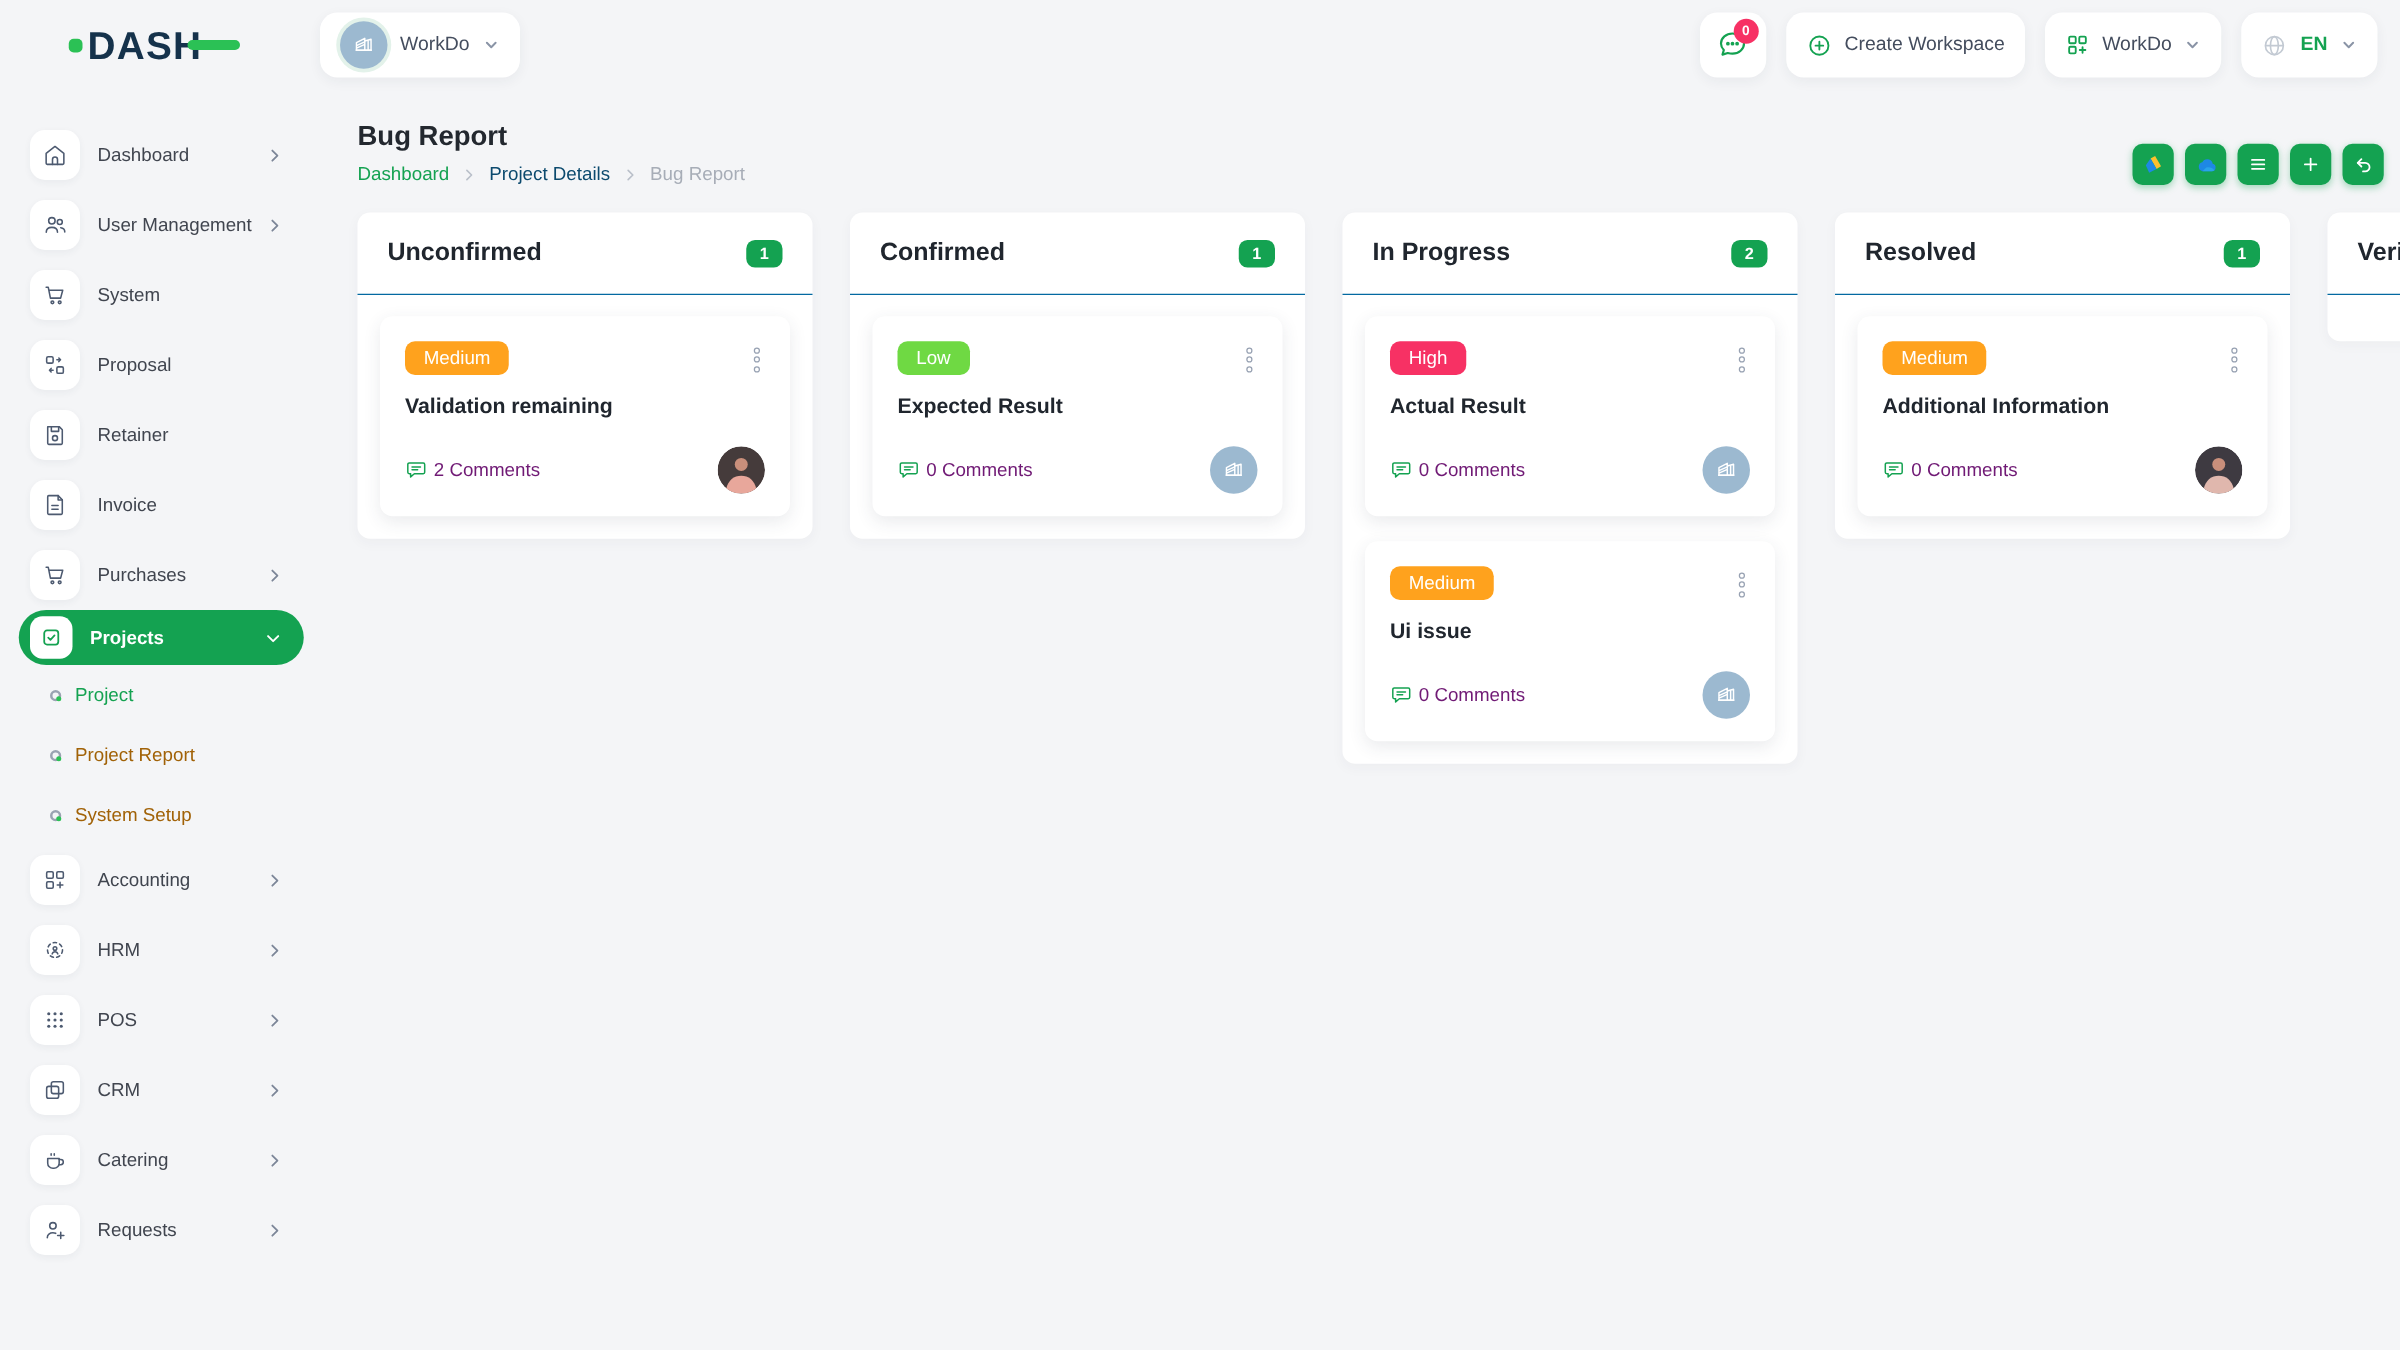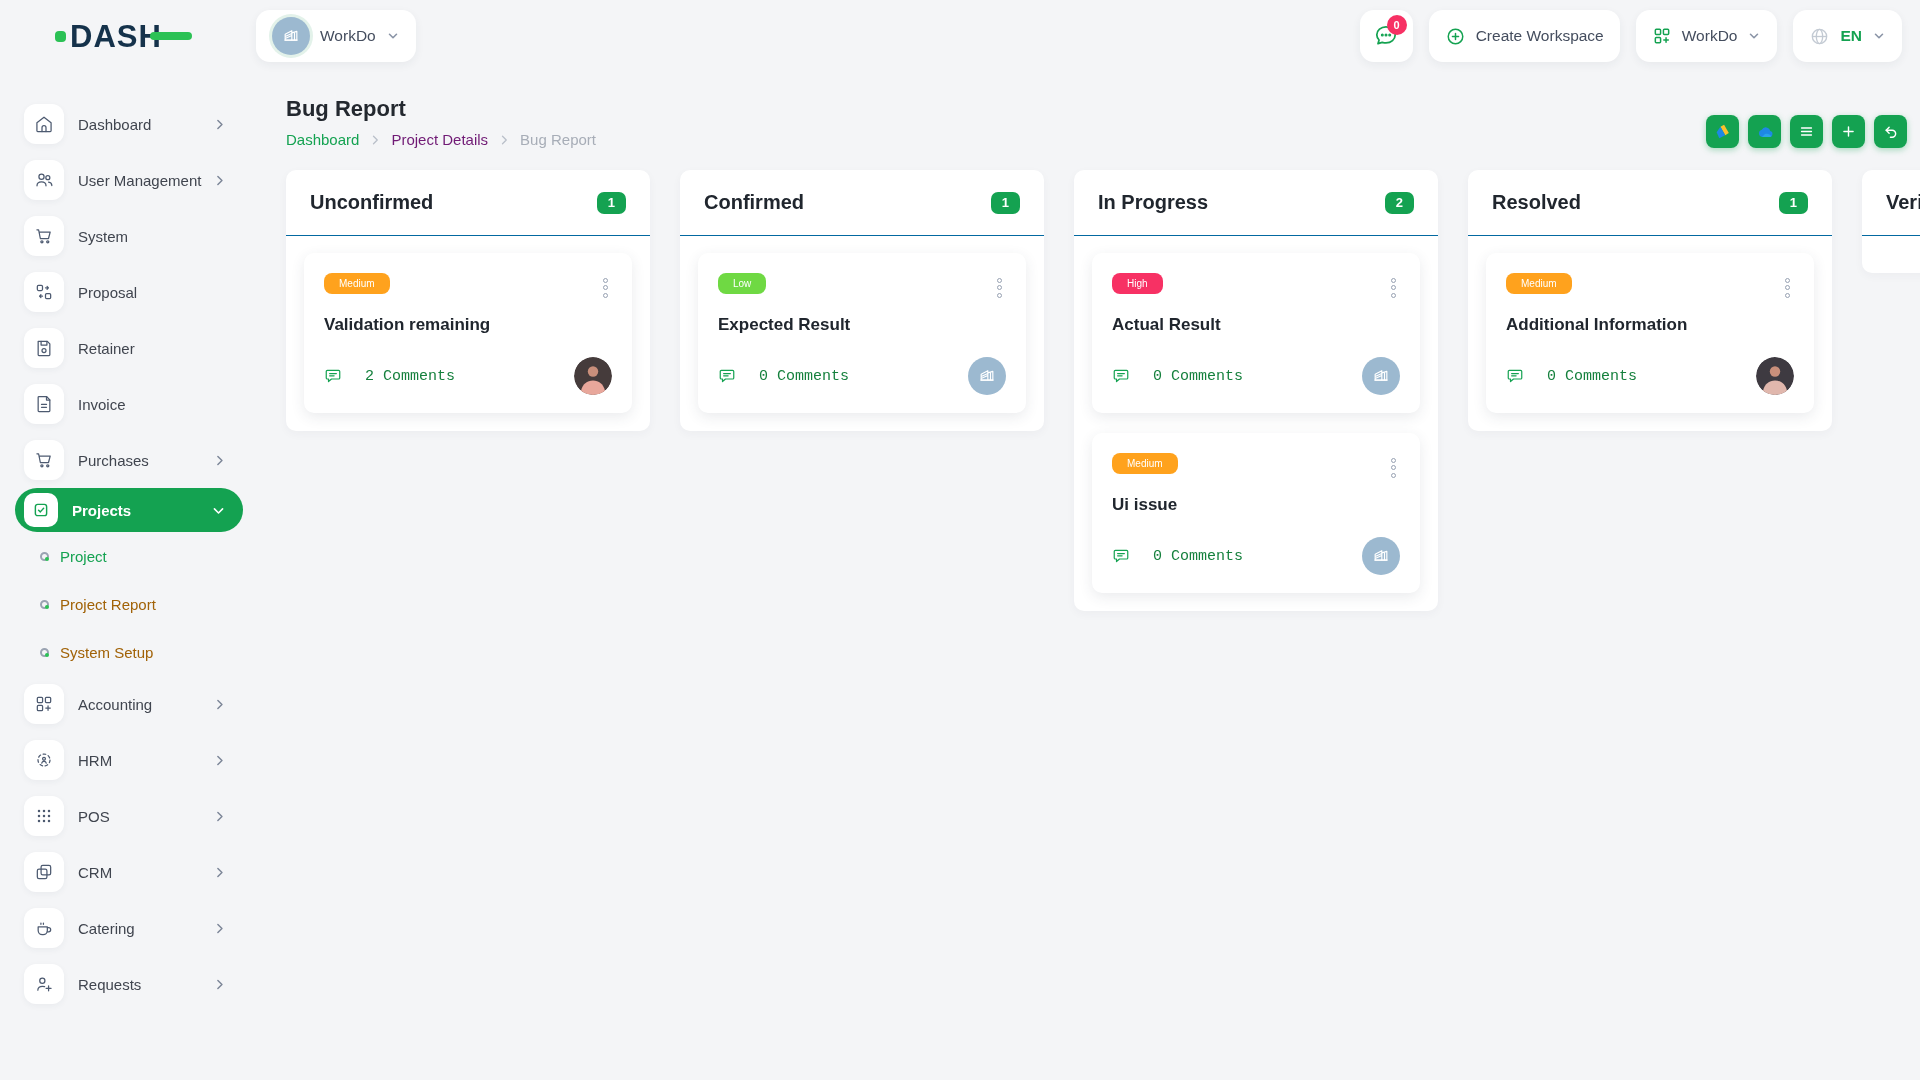--- a/index.html
+++ b/index.html
@@ -43,48 +43,48 @@
   .dot { width:9px; height:9px; border:2px solid #9aa3b2; border-radius:50%; position:relative; flex:0 0 9px; }
   .dot::after { content:""; position:absolute; width:4px; height:4px; background:#2bc155; border-radius:50%; right:-2px; bottom:-2px; }
   .sub-label { margin-left:11px; font-size:15px; color:#a16207; }
   .sub-item.active .sub-label { color:#14a251; }
 
   
   .main { flex:1; overflow:hidden; padding:24px 0 0 30px; }
   .page-head { display:flex; justify-content:space-between; align-items:flex-end; padding-right:13px; }
   .page-title { font-size:22px; font-weight:700; color:#23282f; }
   .breadcrumb { display:flex; align-items:center; gap:10px; margin-top:9px; }
-  .crumb { font-size:15px; color:#701a75; text-decoration:none; }
+  .crumb { font-size:15px; color:#0c4a6e; text-decoration:none; }
   .crumb.link { color:#14a251; }
   .crumb.muted { color:#a7adb7; }
   .head-actions { display:flex; gap:9px; margin-top:9px; }
   .tbtn { width:33px; height:33px; border-radius:8px; background:#14a251; border:none; display:flex;
           align-items:center; justify-content:center; cursor:pointer; box-shadow:0 2px 6px rgba(20,162,81,.35); }
 
   
   .board { display:flex; gap:30px; align-items:flex-start; margin-top:22px; }
   .column { flex:0 0 364px; width:364px; background:#fff; border-radius:10px;
             box-shadow:0 3px 10px rgba(40,50,70,.04); }
   .col-head { height:66px; display:flex; align-items:center; padding:0 24px; border-bottom:1px solid #0369a1; }
   .col-title { font-size:20px; font-weight:700; color:#20262e; white-space:nowrap; }
   .count { margin-left:auto; background:#14a251; color:#fff; font-size:13px; font-weight:600;
            height:22px; border-radius:7px; padding:0 11px; display:inline-flex; align-items:center; }
   .col-body { padding:17px 18px 18px; }
   .col-body.empty { height:37px; padding:0; }
   .card { background:#fff; border-radius:10px; box-shadow:0 4px 14px rgba(46,54,80,.10);
           padding:20px 20px 18px; cursor:pointer; }
   .card + .card { margin-top:20px; }
   .card-top { display:flex; justify-content:space-between; align-items:flex-start; }
-  .badge { color:#fff; font-size:10px; font-weight:500; border-radius:8px; padding:5px 15px; display:inline-block; }
+  .badge { color:#fff; font-size:15px; font-weight:500; border-radius:8px; padding:5px 15px; display:inline-block; }
   .b-med { background:#ffa21d; } .b-low { background:#6fd943; } .b-high { background:#f73164; }
   .kebab { background:none; border:none; cursor:pointer; padding:2px 4px; }
   .kebab i { display:block; width:5px; height:5px; border:1.5px solid #97a1b2; border-radius:50%; margin:2.5px auto; }
   .card-title { font-size:17px; font-weight:700; color:#20262e; margin-top:13px; }
   .card-foot { display:flex; justify-content:space-between; align-items:center; margin-top:22px; }
-  .comments { display:flex; align-items:center; gap:23px; font-size:15px; color:#15803d;font-family:Liberation Mono, monospace; }
+  .comments { display:flex; align-items:center; gap:5px; font-size:15px; color:#701a75; }
   .avatar { width:38px; height:38px; border-radius:50%; overflow:hidden; display:flex;
             align-items:center; justify-content:center; }
   .avatar.ws { background:#9cb9d0; }
 </style>
 </head>
 <body>
 
 <header class="topbar">
   <div class="logo-zone">
     <div class="logo">

